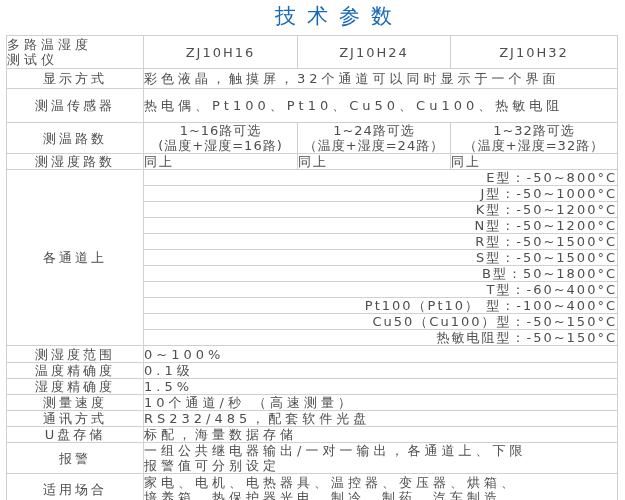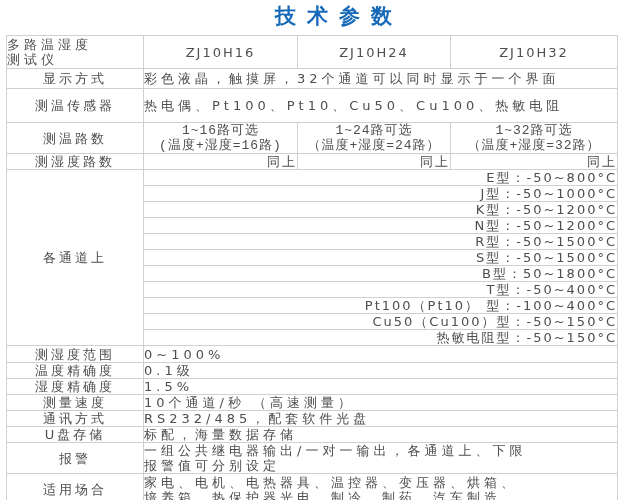--- a/index.html
+++ b/index.html
@@ -3,21 +3,21 @@
 <meta charset="utf-8">
 <style>
   html,body{margin:0;padding:0;}
   body{
     width:625px;height:500px;overflow:hidden;background:#ffffff;
     font-family:"DejaVu Sans","Liberation Sans",sans-serif;
     -webkit-font-smoothing:antialiased;
   }
   .title{
     margin-top:2px;text-align:center;
-    font-size:21px;font-weight:bold;color:#1669b8;
+    font-size:21px;font-weight:normal;color:#1669b8;
     letter-spacing:11px;text-indent:11px;padding-left:42px;
   }
   table.spec{
     position:absolute;left:6px;top:35px;width:611px;
     border-collapse:collapse;table-layout:fixed;
     border:1px solid #bdbdbd;
   }
   table.spec td{
     border:1px solid #d0d0d0;
     color:#4e4e4e;font-size:13px;line-height:15px;
@@ -31,23 +31,23 @@
     white-space:pre-line;line-height:16px;
   }
   td.model{text-align:center;letter-spacing:2px;font-size:13.5px;}
   td.label{text-align:center;letter-spacing:3px;}
   td.val{
     text-align:left;padding-left:9px;letter-spacing:4px;
     white-space:pre-line;
   }
   td.chan{
     text-align:center;white-space:pre-line;
-    font-size:12.5px;line-height:13px;letter-spacing:1px;font-family:Liberation Mono, monospace;
+    font-size:12.5px;line-height:13px;letter-spacing:1px;
   }
-  td.same{text-align:right;letter-spacing:2px;}
+  td.same{text-align:left;letter-spacing:2px;}
   td.range{
     text-align:right;padding-left:42px;letter-spacing:2px;
     line-height:15px;border-color:#d8d8d8;
   }
 </style>
 </head>
 <body>
 
 <div class="title">技术参数</div>
 
@@ -111,21 +111,21 @@
   <tr class="rh16">
     <td class="range" colspan="3">R型：-50~1500°C</td>
   </tr>
   <tr class="rh16">
     <td class="range" colspan="3">S型：-50~1500°C</td>
   </tr>
   <tr class="rh16">
     <td class="range" colspan="3">B型：50~1800°C</td>
   </tr>
   <tr class="rh16">
-    <td class="range" colspan="3">T型：-50~400°C</td>
+    <td class="range" colspan="3">T型：-60~400°C</td>
   </tr>
   <tr class="rh16">
     <td class="range" colspan="3">Pt100（Pt10） 型：-100~400°C</td>
   </tr>
   <tr class="rh16">
     <td class="range" colspan="3">Cu50（Cu100）型：-50~150°C</td>
   </tr>
   <tr class="rh16">
     <td class="range" colspan="3">热敏电阻型：-50~150°C</td>
   </tr>

